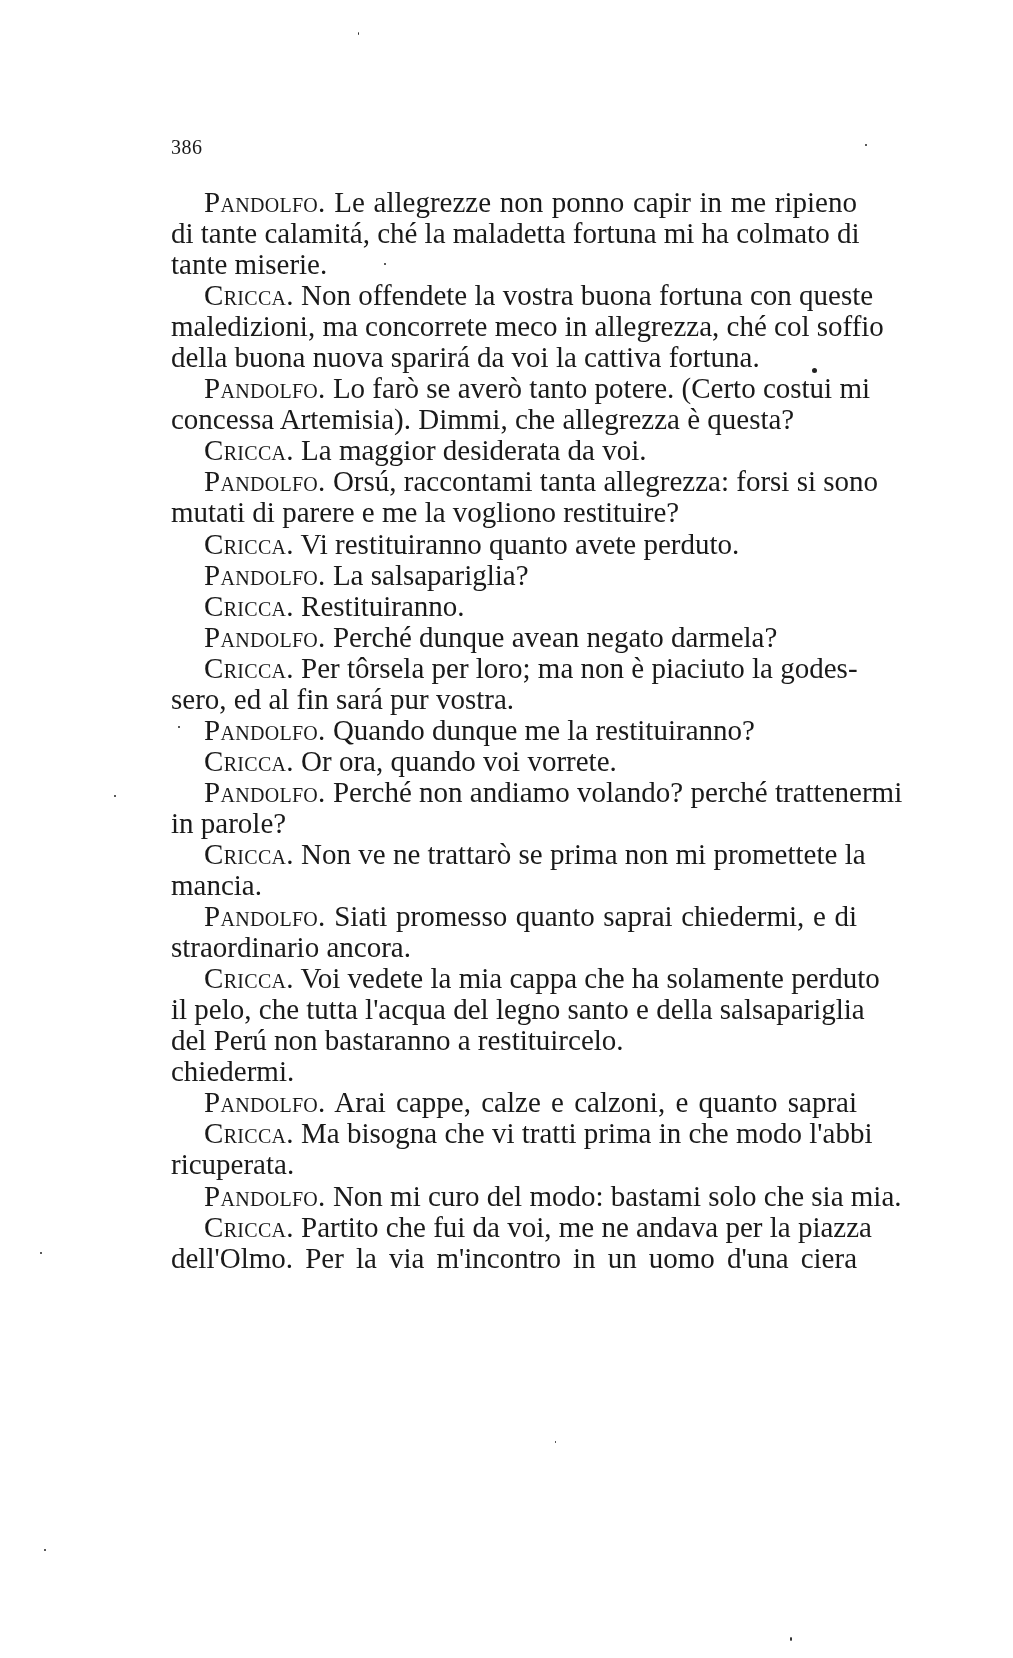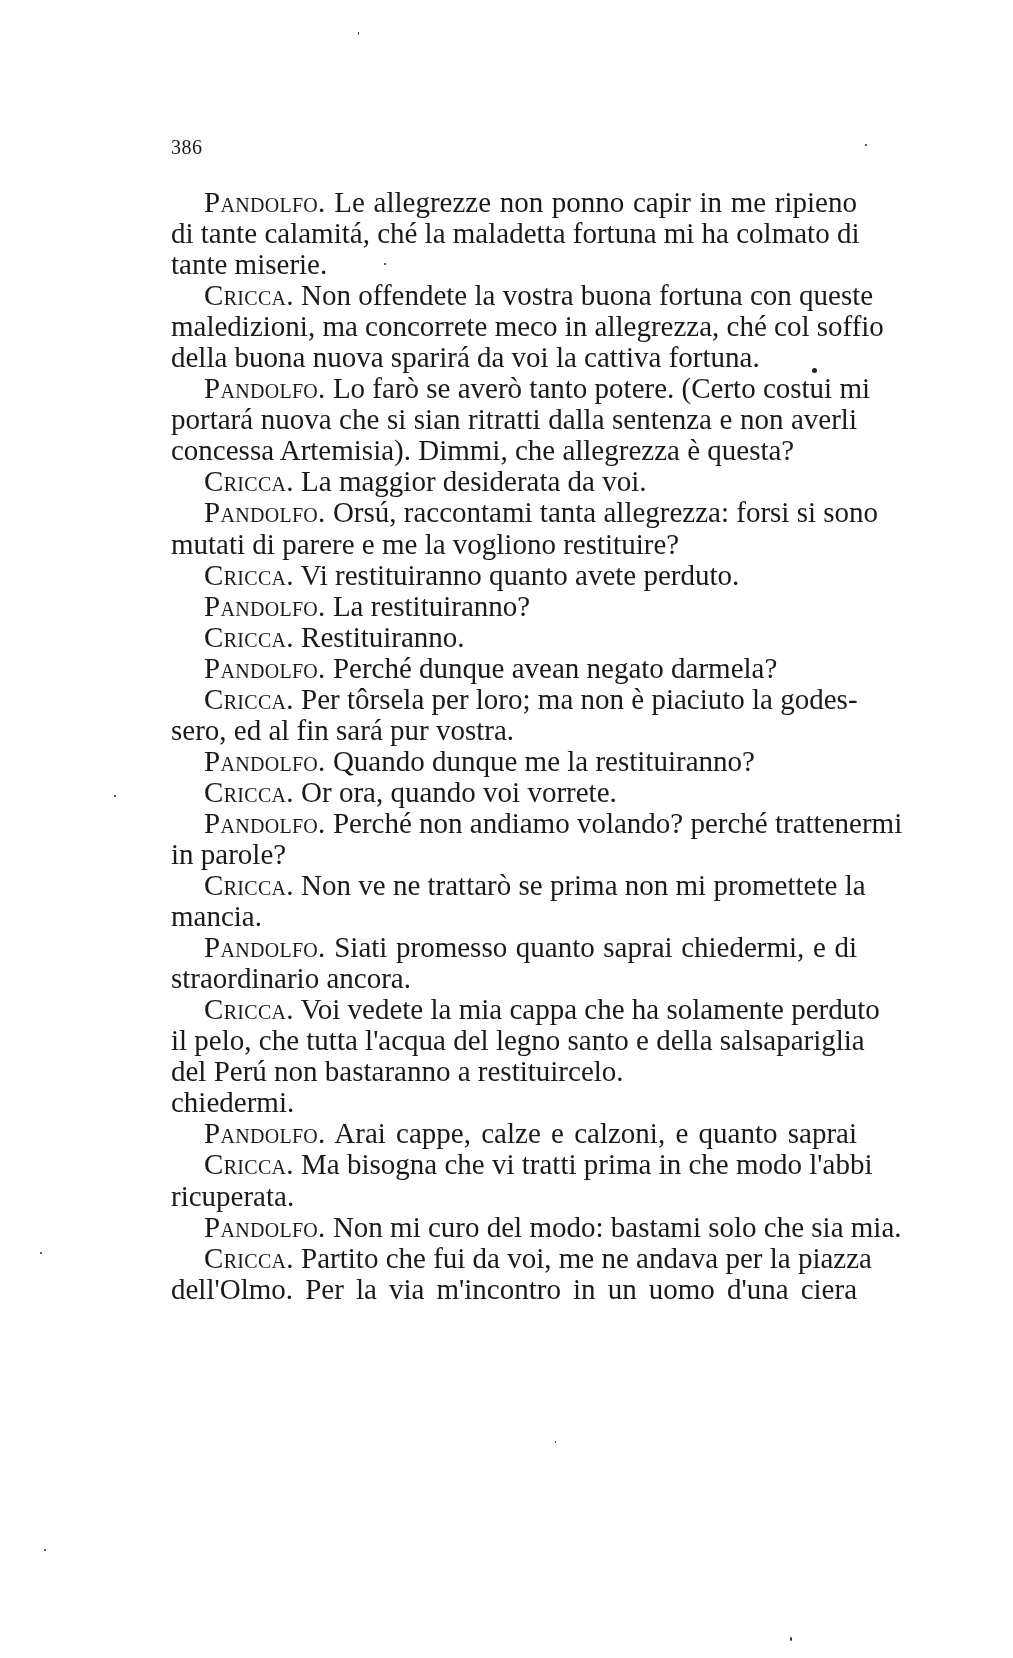--- a/index.html
+++ b/index.html
@@ -86,27 +86,26 @@
   </div>
 
   <div class="text-block" id="text-block">
       <div class="line indent" style="white-space: nowrap;"><span class="speaker">Pandolfo.</span><span> Le allegrezze non ponno capir in me ripieno</span></div>
       <div class="line" style="white-space: nowrap;"><span>di tante calamitá, ché la maladetta fortuna mi ha colmato di</span></div>
       <div class="line last"><span>tante miserie.</span></div>
       <div class="line indent" style="white-space: nowrap;"><span class="speaker">Cricca.</span><span> Non offendete la vostra buona fortuna con queste</span></div>
       <div class="line" style="white-space: nowrap;"><span>maledizioni, ma concorrete meco in allegrezza, ché col soffio</span></div>
       <div class="line last"><span>della buona nuova sparirá da voi la cattiva fortuna.</span></div>
       <div class="line indent" style="white-space: nowrap;"><span class="speaker">Pandolfo.</span><span> Lo farò se averò tanto potere. (Certo costui mi</span></div>
-      <div class="line" style="white-space: nowrap;"><span>portará nuova che si sian ritratti dalla sentenza e non averli</span></div>
       <div class="line last"><span>concessa Artemisia). Dimmi, che allegrezza è questa?</span></div>
       <div class="line indent last"><span class="speaker">Cricca.</span><span> La maggior desiderata da voi.</span></div>
       <div class="line indent" style="white-space: nowrap;"><span class="speaker">Pandolfo.</span><span> Orsú, raccontami tanta allegrezza: forsi si sono</span></div>
       <div class="line last"><span>mutati di parere e me la vogliono restituire?</span></div>
       <div class="line indent last"><span class="speaker">Cricca.</span><span> Vi restituiranno quanto avete perduto.</span></div>
-      <div class="line indent last"><span class="speaker">Pandolfo.</span><span> La restituiranno?</span></div>
+      <div class="line indent last"><span class="speaker">Pandolfo.</span><span> La salsapariglia?</span></div>
       <div class="line indent last"><span class="speaker">Cricca.</span><span> Restituiranno.</span></div>
       <div class="line indent last"><span class="speaker">Pandolfo.</span><span> Perché dunque avean negato darmela?</span></div>
       <div class="line indent" style="white-space: nowrap;"><span class="speaker">Cricca.</span><span> Per tôrsela per loro; ma non è piaciuto la godes-</span></div>
       <div class="line last"><span>sero, ed al fin sará pur vostra.</span></div>
       <div class="line indent last"><span class="speaker">Pandolfo.</span><span> Quando dunque me la restituiranno?</span></div>
       <div class="line indent last"><span class="speaker">Cricca.</span><span> Or ora, quando voi vorrete.</span></div>
       <div class="line indent" style="white-space: nowrap;"><span class="speaker">Pandolfo.</span><span> Perché non andiamo volando? perché trattenermi</span></div>
       <div class="line last"><span>in parole?</span></div>
       <div class="line indent" style="white-space: nowrap;"><span class="speaker">Cricca.</span><span> Non ve ne trattarò se prima non mi promettete la</span></div>
       <div class="line last"><span>mancia.</span></div>

